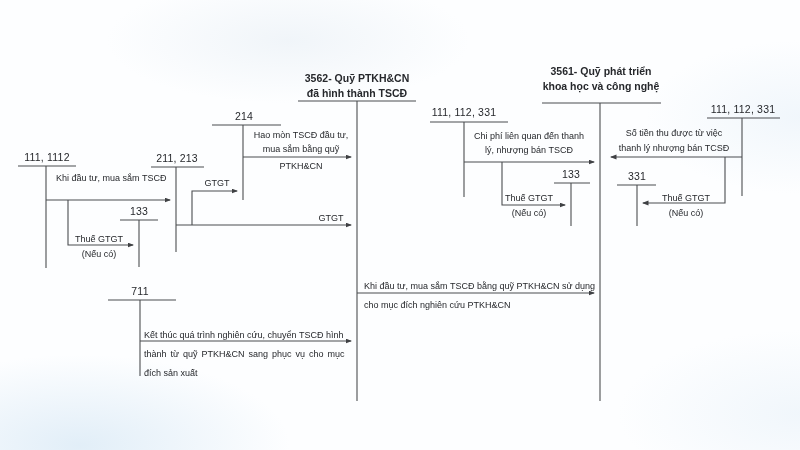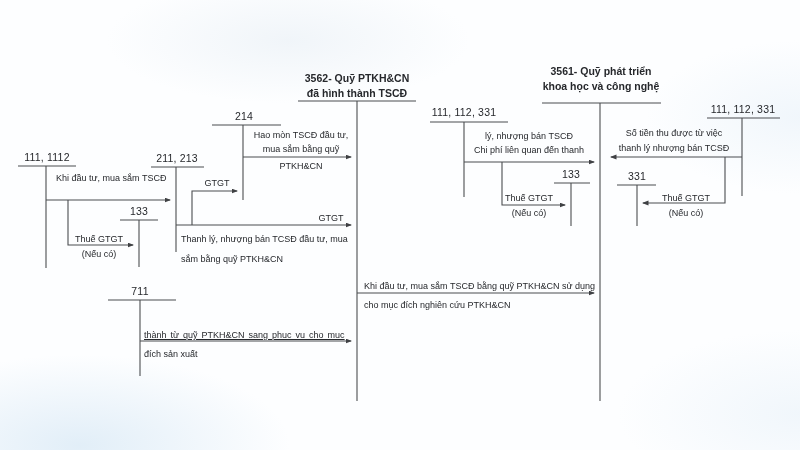--- a/index.html
+++ b/index.html
@@ -15,21 +15,21 @@
       radial-gradient(ellipse 220px 110px at 100% 26%, rgba(222,235,246,.40), rgba(222,235,246,0) 70%),
       radial-gradient(ellipse 260px 120px at 100% 92%, rgba(222,235,246,.40), rgba(222,235,246,0) 70%),
       #fdfeff;
   }
   svg.lines{position:absolute;left:0;top:0;}
   .lbl{position:absolute;white-space:nowrap;}
   .acct{font-size:10.5px;letter-spacing:.2px;}
   .ttl{font-size:10.5px;font-weight:bold;text-align:center;line-height:14.5px;}
   .flow{font-size:9px;line-height:14px;}
   .ctr{transform:translateX(-50%);text-align:center;}
-  .just2{word-spacing:1.5px;text-decoration:underline;}
+  .just2{word-spacing:1.5px;}
 </style>
 </head>
 <body>
 
 <div class="canvas">
 
   <svg class="lines" width="800" height="450" viewBox="0 0 800 450">
     <defs>
       <marker id="arr" markerUnits="userSpaceOnUse" markerWidth="7" markerHeight="6" refX="5.5" refY="2.5" orient="auto">
         <path d="M0,0 L6.5,2.5 L0,5 Z" fill="#3f4144"></path>
@@ -124,38 +124,35 @@
 
   <div class="lbl flow ctr" style="left:217px;top:176px">GTGT</div>
   <div class="lbl flow ctr" style="left:331px;top:211px">GTGT</div>
 
   <div class="lbl flow ctr" style="left:301px;top:128px">
     <div>Hao mòn TSCĐ đầu tư,</div>
     <div>mua sắm bằng quỹ</div>
   </div>
   <div class="lbl flow ctr" style="left:301px;top:159px">PTKH&amp;CN</div>
 
-  <div class="lbl flow" style="left:181px;top:229px;line-height:20px">
-    <div>Thanh lý, nhượng bán TCSĐ đầu tư, mua</div>
-    <div>sắm bằng quỹ PTKH&amp;CN</div>
-  </div>
 
   <div class="lbl flow" style="left:144px;top:326px;line-height:19px">
+    <div>Kết thúc quá trình nghiên cứu, chuyển TSCĐ hình</div>
     <div class="just2">thành từ quỹ PTKH&amp;CN sang phục vụ cho mục</div>
     <div>đích sản xuất</div>
   </div>
 
   <div class="lbl flow" style="left:364px;top:277px;line-height:19px">
     <div>Khi đầu tư, mua sắm TSCĐ bằng quỹ PTKH&amp;CN sử dụng</div>
     <div>cho mục đích nghiên cứu PTKH&amp;CN</div>
   </div>
 
   <div class="lbl flow ctr" style="left:529px;top:129px">
+    <div>Chi phí liên quan đến thanh</div>
     <div>lý, nhượng bán TSCĐ</div>
-    <div>Chi phí liên quan đến thanh</div>
   </div>
 
   <div class="lbl flow ctr" style="left:529px;top:191px">Thuế GTGT</div>
   <div class="lbl flow ctr" style="left:529px;top:206px">(Nếu có)</div>
 
   <div class="lbl flow ctr" style="left:674px;top:126px;line-height:15px">
     <div>Số tiền thu được từ việc</div>
     <div>thanh lý nhượng bán TCSĐ</div>
   </div>
 

